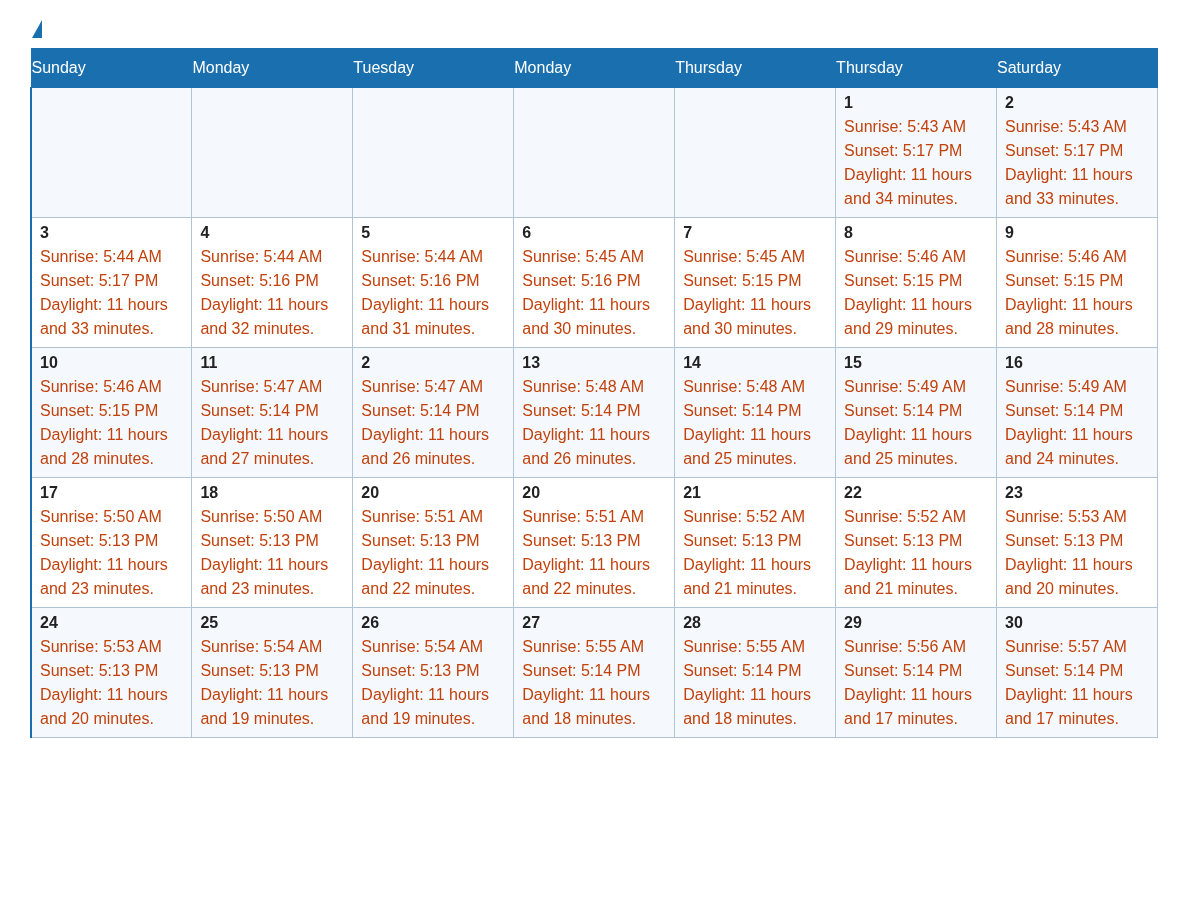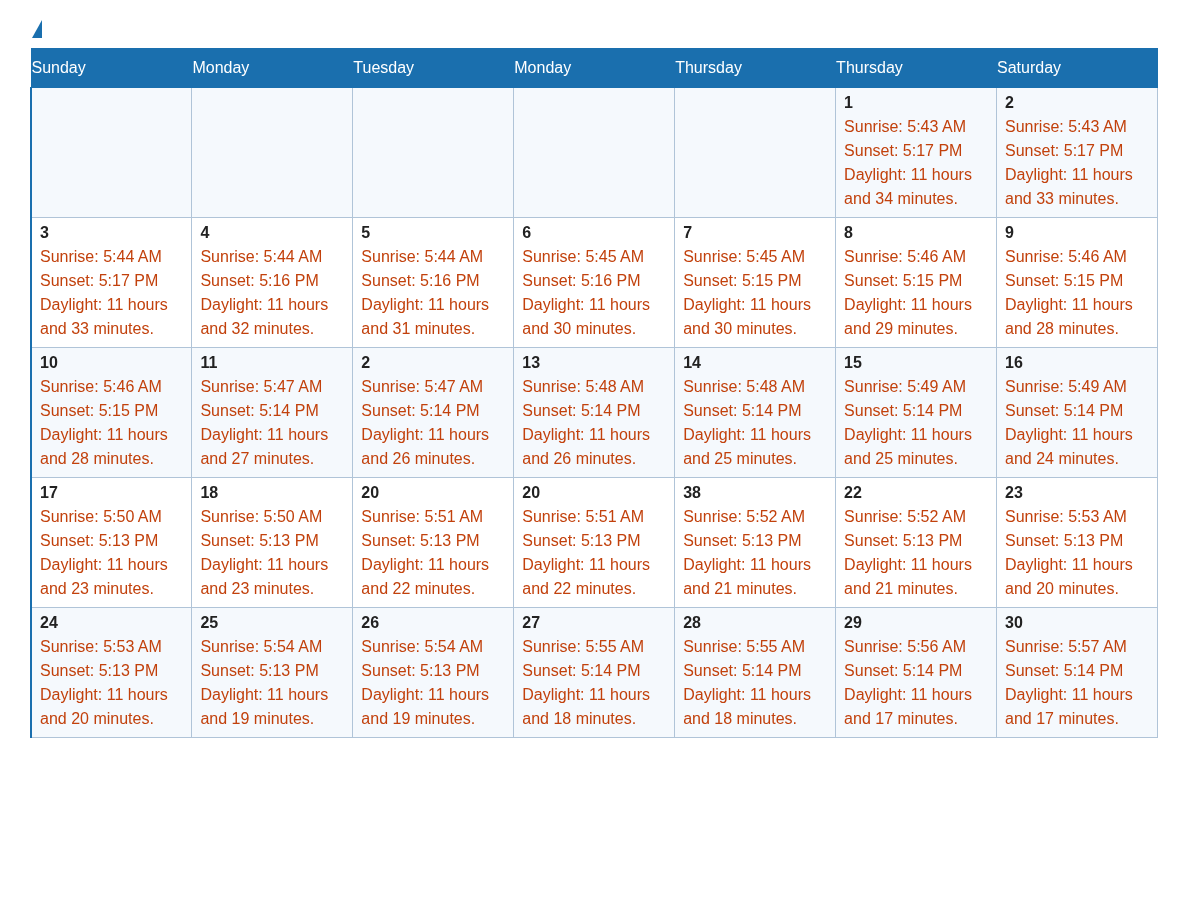--- a/index.html
+++ b/index.html
@@ -217,21 +217,21 @@
         </td>
         <td>
           <div class="day-number">20</div>
           <div class="day-info">Sunrise: 5:51 AM<br>Sunset: 5:13 PM<br>Daylight: 11 hours and 22 minutes.</div>
         </td>
         <td>
           <div class="day-number">20</div>
           <div class="day-info">Sunrise: 5:51 AM<br>Sunset: 5:13 PM<br>Daylight: 11 hours and 22 minutes.</div>
         </td>
         <td>
-          <div class="day-number">38</div>
+          <div class="day-number">21</div>
           <div class="day-info">Sunrise: 5:52 AM<br>Sunset: 5:13 PM<br>Daylight: 11 hours and 21 minutes.</div>
         </td>
         <td>
           <div class="day-number">22</div>
           <div class="day-info">Sunrise: 5:52 AM<br>Sunset: 5:13 PM<br>Daylight: 11 hours and 21 minutes.</div>
         </td>
         <td>
           <div class="day-number">23</div>
           <div class="day-info">Sunrise: 5:53 AM<br>Sunset: 5:13 PM<br>Daylight: 11 hours and 20 minutes.</div>
         </td>

